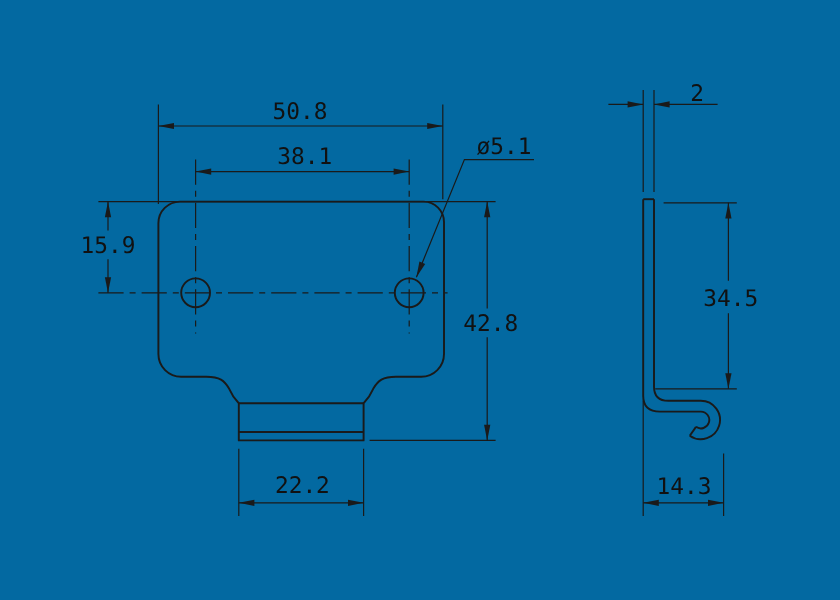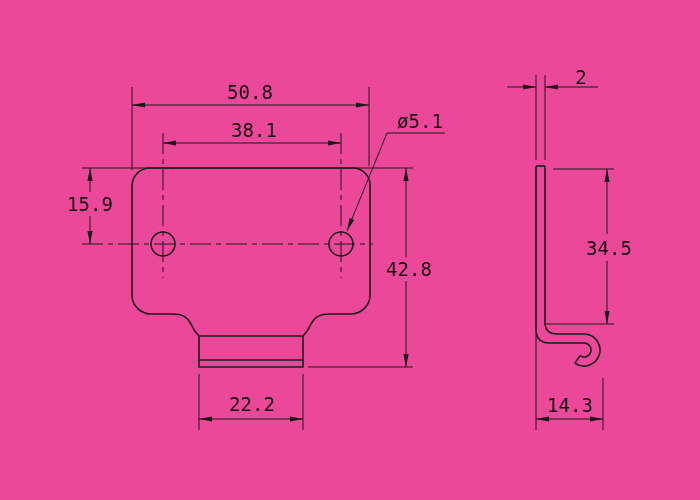--- a/index.html
+++ b/index.html
@@ -1,17 +1,17 @@
 <!DOCTYPE html>
 <html><head>
 <meta charset="utf-8">
 <style>
   html,body{margin:0;padding:0;background:#ffffff;}
   .canvas{
-    width:700px;height:500px;background:#ec4899;position:relative;overflow:hidden;
+    width:700px;height:500px;background:#0369a1;position:relative;overflow:hidden;
     font-family:"DejaVu Sans Mono","Liberation Mono",monospace;
   }
   svg{display:block;}
   .outline{fill:none;stroke:#1a1a1a;stroke-width:1.6;stroke-linecap:butt;stroke-linejoin:round;}
   .thin{fill:none;stroke:#1a1a1a;stroke-width:1;stroke-linecap:butt;}
   .cline{fill:none;stroke:#1a1a1a;stroke-width:1;stroke-dasharray:21 5 5 5;}
   .ah{fill:#1a1a1a;stroke:none;}
   .dimtext{fill:#111111;font-size:19px;font-family:"DejaVu Sans Mono","Liberation Mono",monospace;text-anchor:middle;}
 </style>
 </head>

